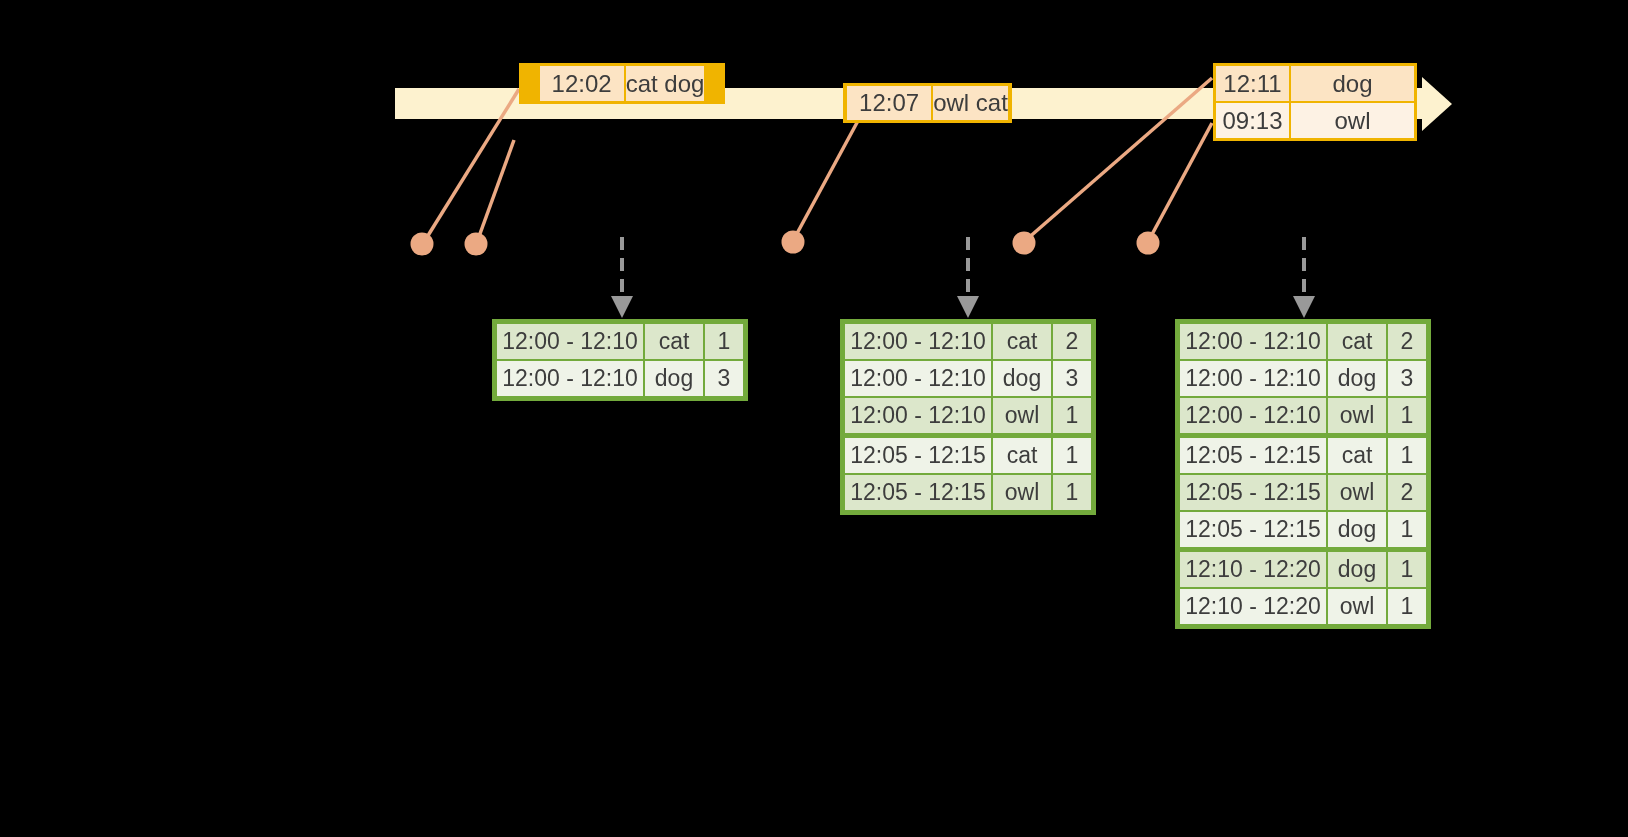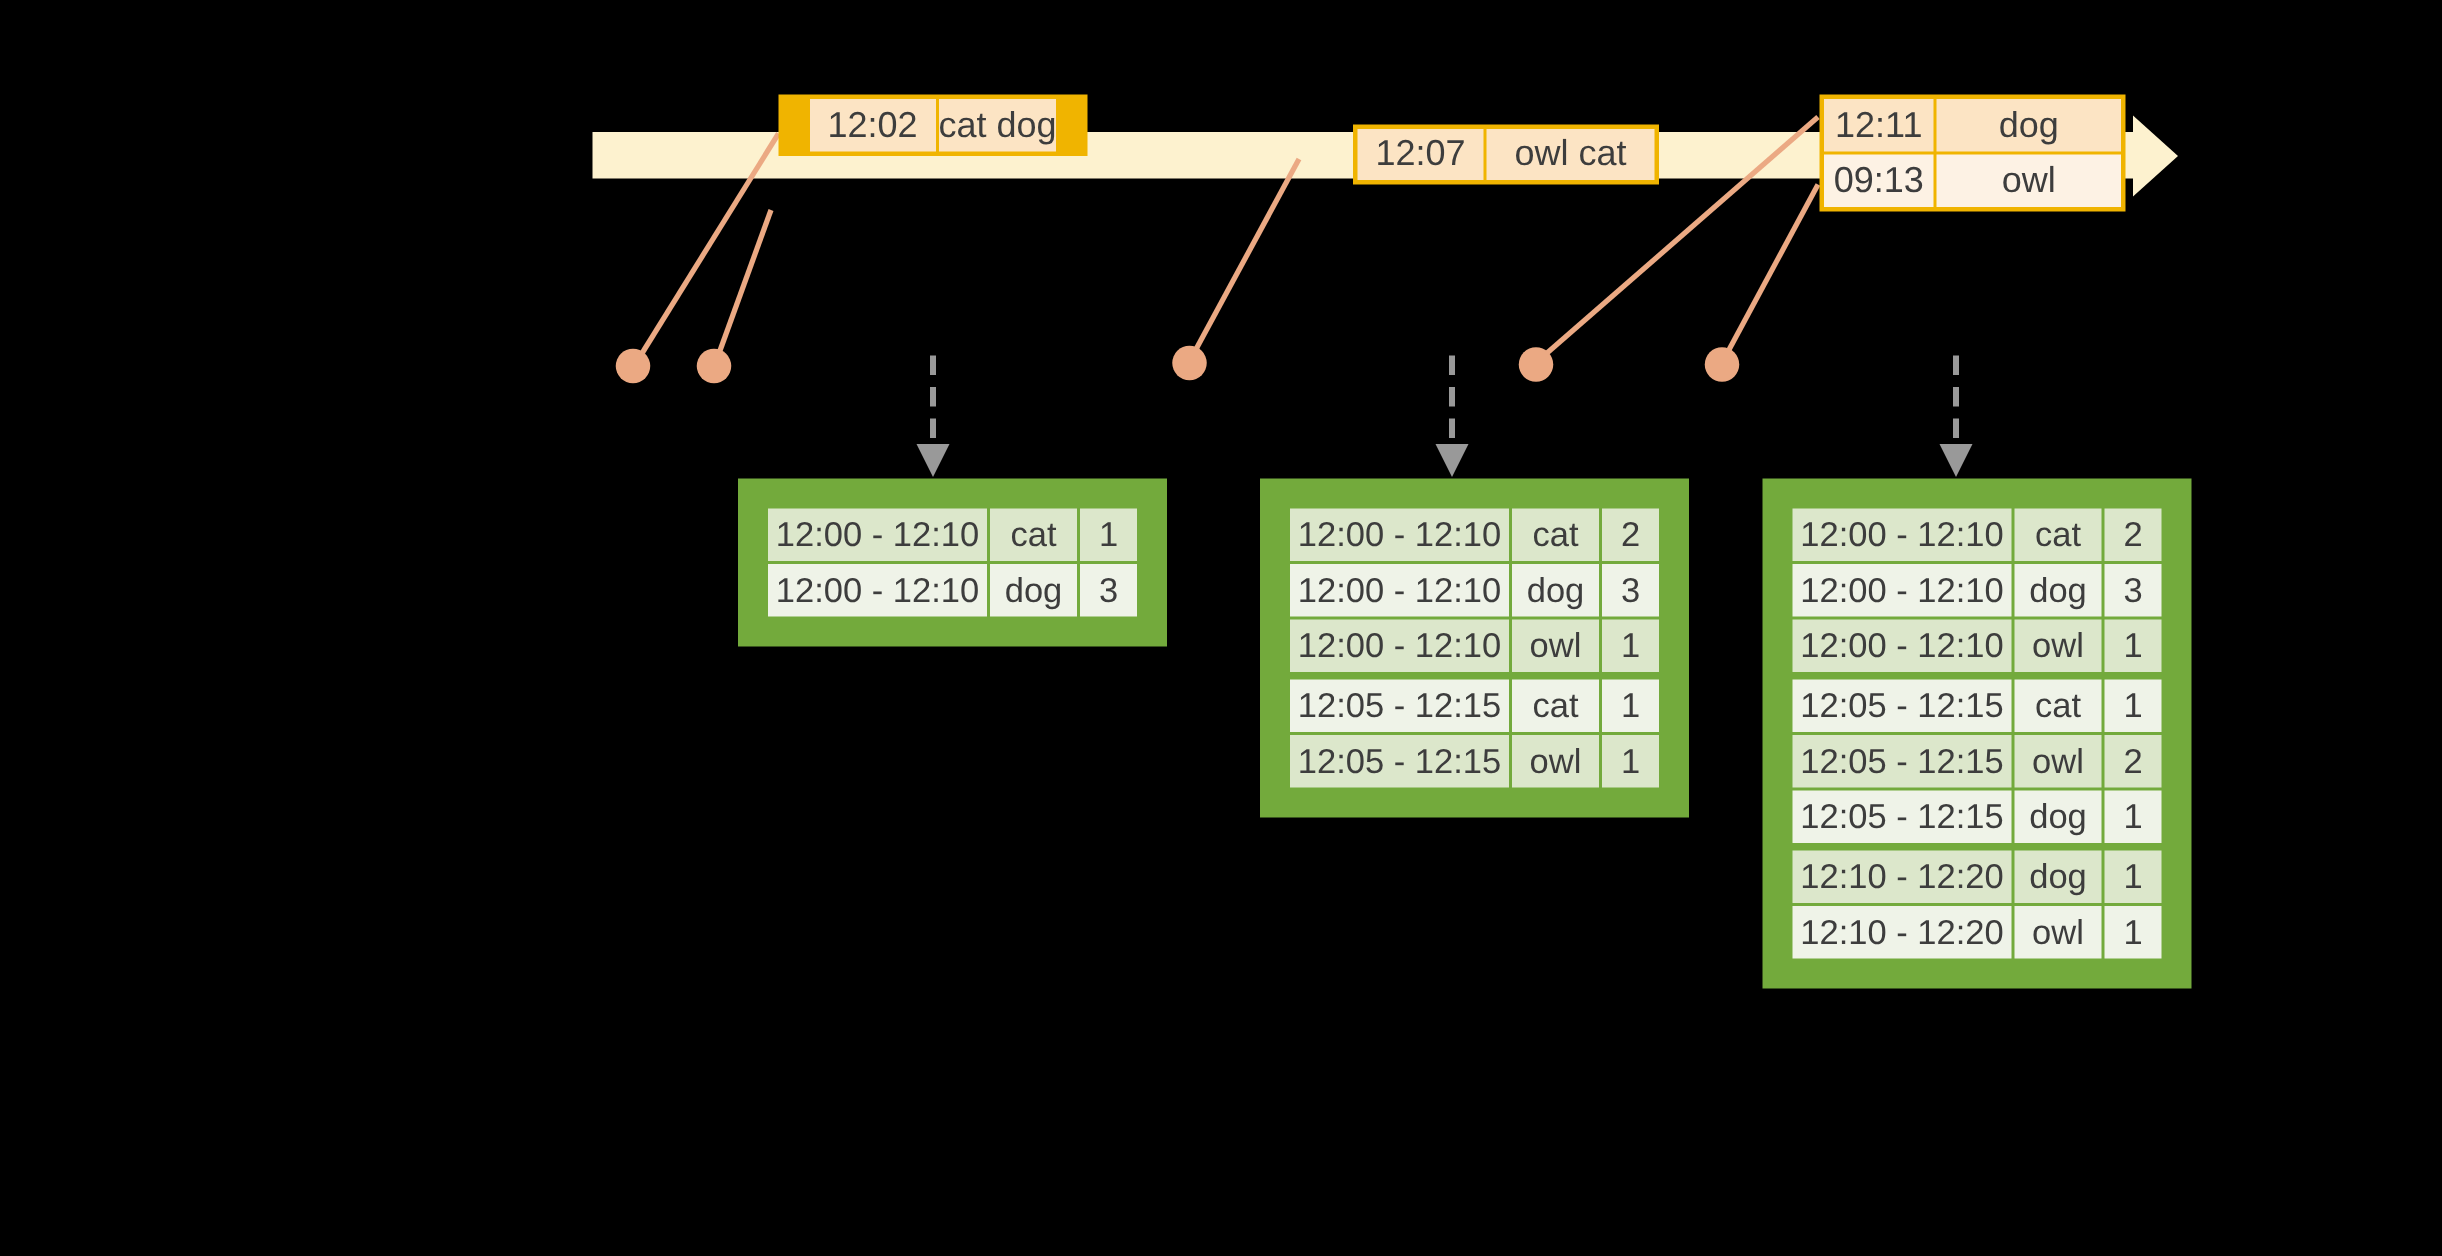--- a/index.html
+++ b/index.html
@@ -22,31 +22,31 @@
     border-left:30px solid var(--band);
   }
 
   
   .ebox {
     position:absolute; background:var(--event_border); padding:3px;
     display:flex; flex-direction:column; gap:2px; font-size:24px;
   }
   .ebox .erow { display:grid; gap:2px; background:var(--event_border); height:35px; }
   .ebox-1 { left:519px; top:63px; width:206px;align-items:center; }
-  .ebox-2 { left:902px; top:83px; width:204px; }
+  .ebox-2 { left:843px; top:83px; width:169px;align-items:center; }
   .ebox-2 .erow { height:34px; }
   .ebox-1 .erow, .ebox-2 .erow { grid-template-columns:84px 1fr; }
   .ebox-3 { left:1213px; top:63px; width:204px; }
   .ebox-3 .erow { grid-template-columns:73px 1fr; }
   .ecell { display:flex; align-items:center; justify-content:center; background:var(--event_fill_light); }
   .erow.dark .ecell { background:var(--event_fill_dark); }
 
   
   .rtable {
-    position:absolute; background:var(--table_border); padding:20px;
+    position:absolute; background:var(--table_border); padding:5px;
     display:flex; flex-direction:column; gap:2px; font-size:23px;
   }
   .rtable-1 { left:492px; top:319px; }
   .rtable-2 { left:840px; top:319px; }
   .rtable-3 { left:1175px; top:319px; }
   .grow { display:grid; grid-template-columns:146px 58px 38px; gap:2px; background:var(--table_border); height:35px; }
   .grow.sep { margin-top:3px; }
   .gcell { display:flex; align-items:center; justify-content:center; background:var(--row_fill_light); }
   .grow.shade .gcell { background:var(--row_fill_dark); }
 

